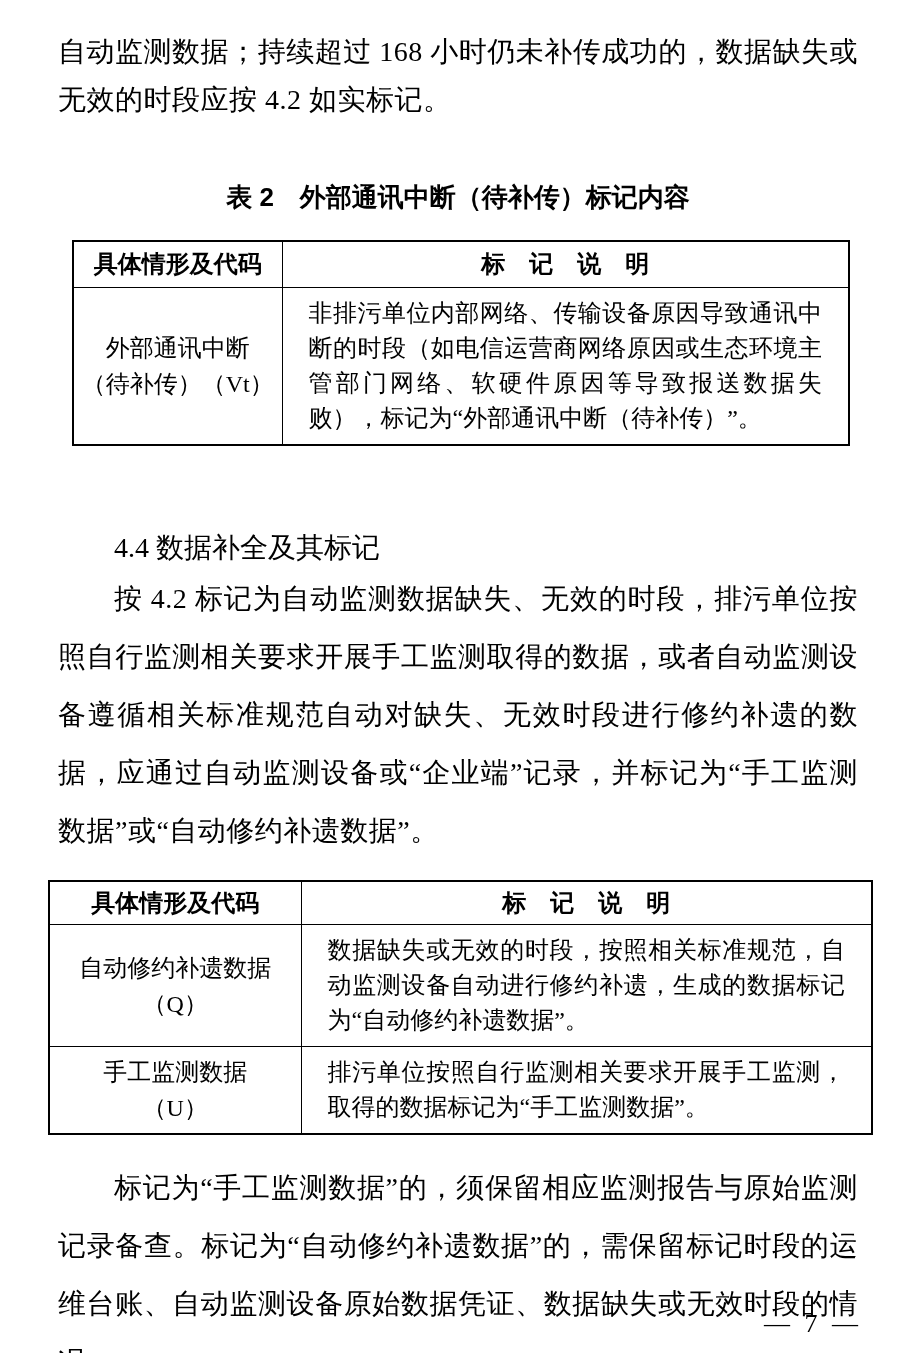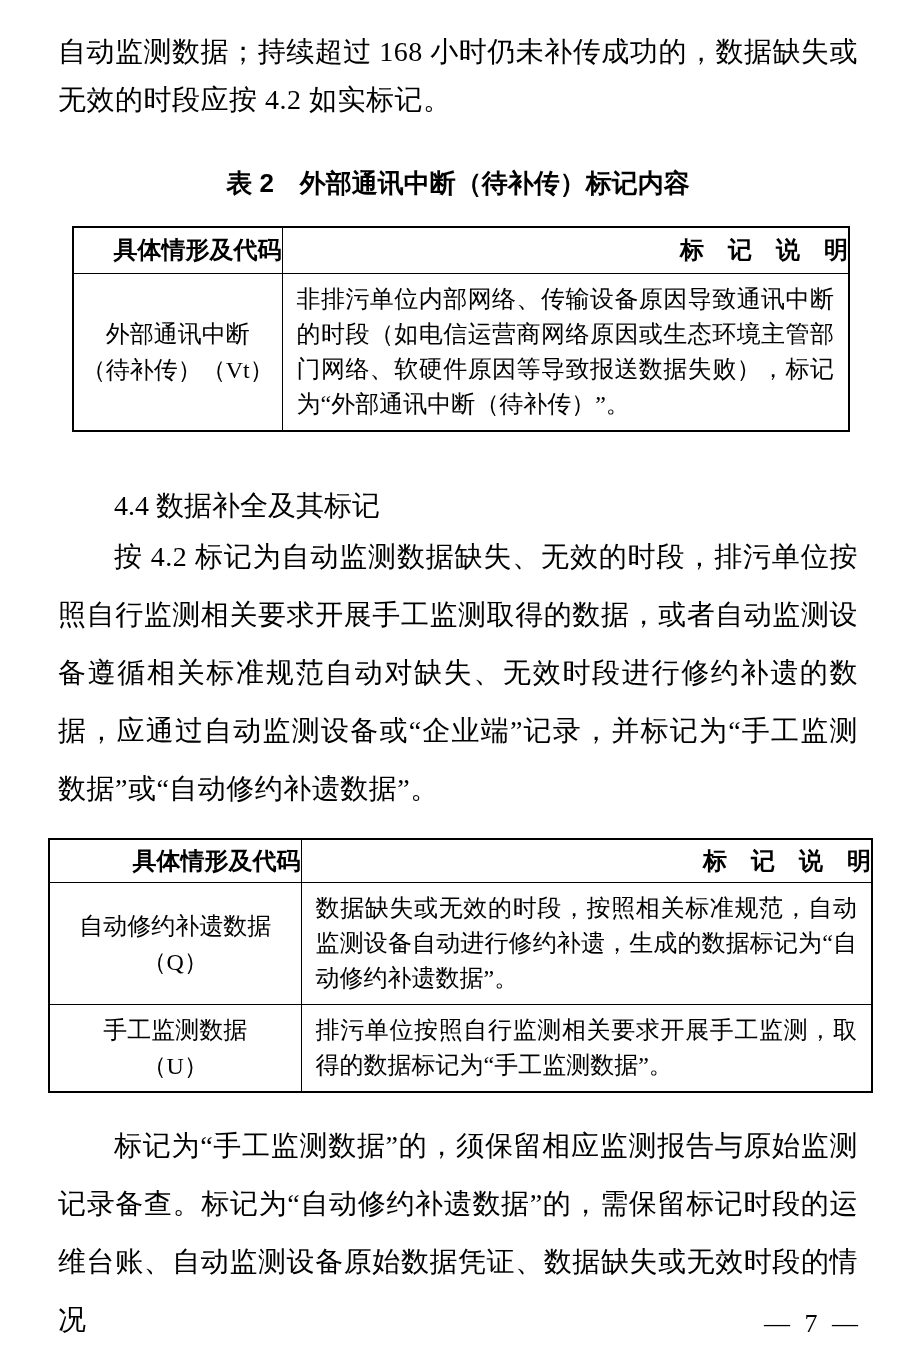--- a/index.html
+++ b/index.html
@@ -24,66 +24,66 @@
   .para-tight { line-height: 58px; }
   .indent { text-indent: 2em; }
 
   .table-caption {
     font-family: "Liberation Sans", "DejaVu Sans", sans-serif;
     font-weight: bold;
     font-size: 26px;
     line-height: 34px;
     text-align: center;
   }
-  .caption-t2 { margin-top: 42px; }
+  .caption-t2 { margin-top: 56px; }
   .caption-t3 { margin-top: 10px; }
 
   table {
     border-collapse: collapse;
     border: 2px solid #000;
     table-layout: fixed;
   }
   th, td { border: 1px solid #000; }
   th {
     font-family: "Liberation Sans", "DejaVu Sans", sans-serif;
     font-weight: bold;
     font-size: 24px;
-    text-align: right;
+    text-align: center;
     vertical-align: middle;
   }
   .code-cell {
     font-size: 24px;
     line-height: 36px;
     text-align: center;
     vertical-align: middle;
     white-space: pre-line;
   }
   .desc-cell {
     font-size: 24px;
     line-height: 35px;
     text-align: justify;
     text-justify: inter-ideograph;
     vertical-align: middle;
-    padding: 8px 14px;
+    padding: 8px 26px;
   }
 
   .table2 { width: 778px; margin: 26px 0 0 14px; }
   .table2 .row-header { height: 46px; }
   .table2 .row-body { height: 125px; }
   .table2 .col-code { width: 209px; }
 
   .table3 { width: 825px; margin: 20px 0 0 -10px; }
   .table3 .row-header { height: 44px; }
   .table3 .row-body { height: 86px; }
   .table3 .col-code { width: 252px; }
 
   .section-heading {
     font-size: 28px;
     line-height: 44px;
-    margin-top: 52px;
+    margin-top: 80px;
     text-indent: 2em;
   }
   .p2 { margin-top: 0; }
   .p3 { margin-top: 24px; }
 
   .page-num {
     position: absolute;
     right: 54px;
     bottom: 14px;
     font-size: 26px;

